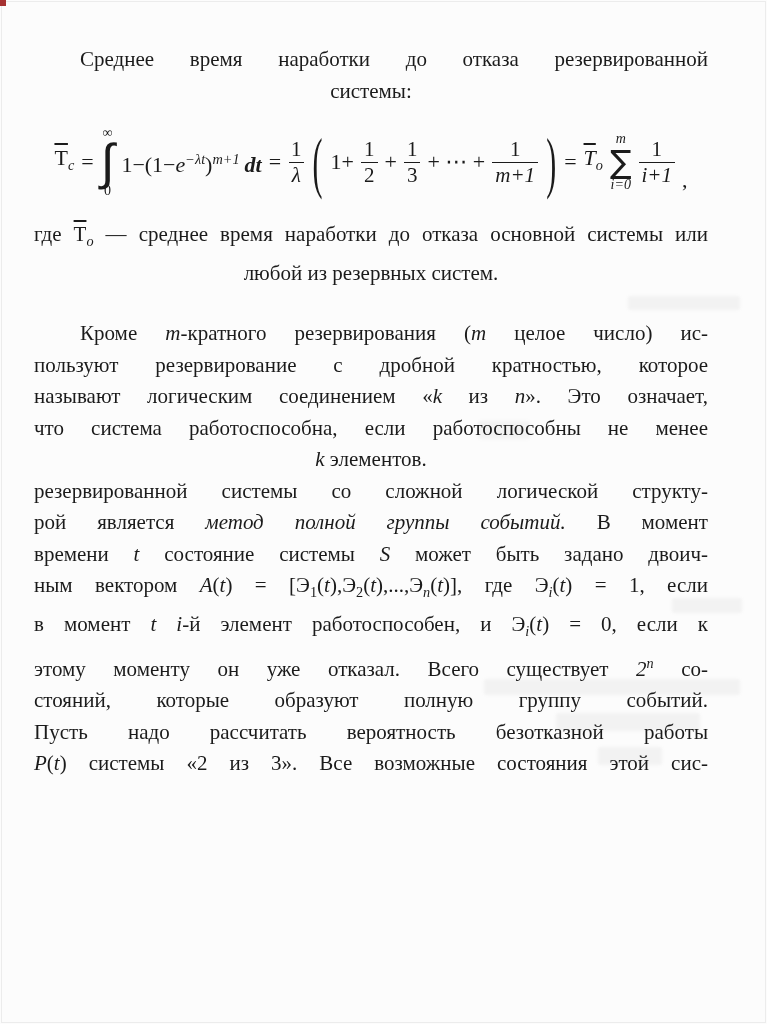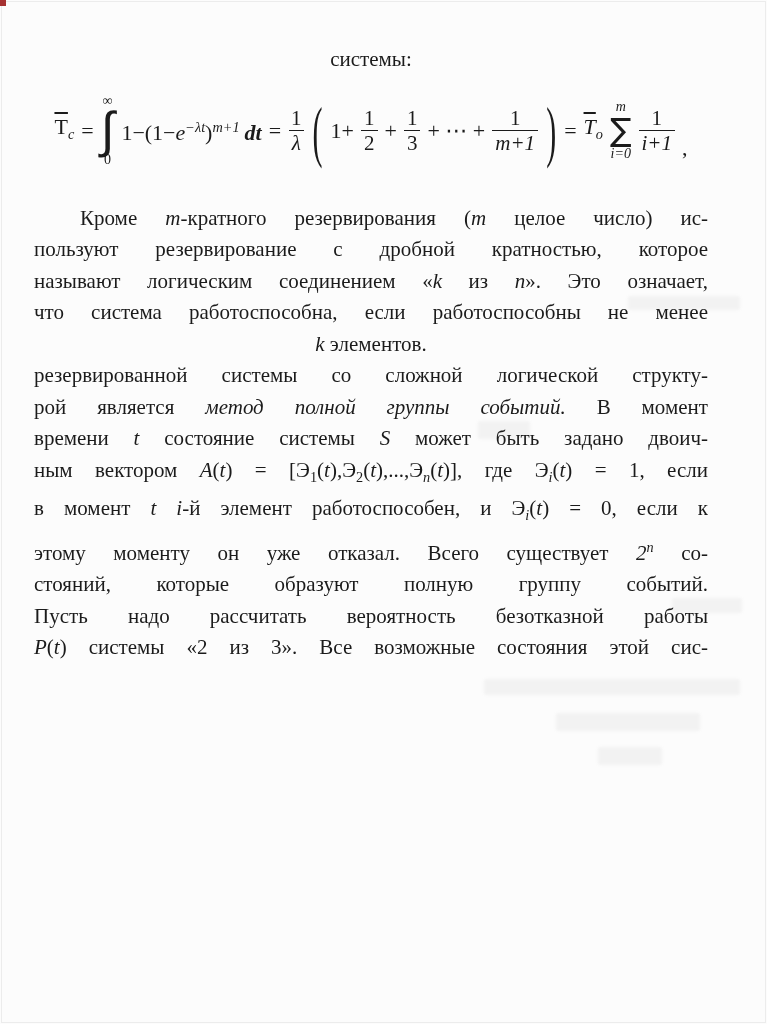--- a/index.html
+++ b/index.html
@@ -56,20 +56,21 @@
   <div class="ghost g1"></div>
   <div class="ghost g2"></div>
   <div class="ghost g3"></div>
   <div class="ghost g4"></div>
   <div class="ghost g5"></div>
   <div class="ghost g6"></div>
 
   <div class="textcol" style="color: rgb(27, 27, 27);">
 
     <div class="para">
+        <div class="tline just ind"><span>Среднее время наработки до отказа резервированной</span></div>
         <div class="tline"><span>системы:</span></div>
       </div>
 
     <div class="formula">
       <span class="ovword"><span class="base">T</span><sub>c</sub></span>
       <span>=</span>
       <span class="bigcol">
         <span class="lim">∞</span>
         <span class="intsign">∫</span>
         <span class="lim">0</span>
@@ -104,20 +105,24 @@
         <span class="sumsign">∑</span>
         <span class="lim it">i=0</span>
       </span>
       <span class="frac">
           <span class="num">1</span>
           <span class="den it">i+1</span>
         </span>
       <span class="comma">,</span>
     </div>
 
+    <div class="para">
+        <div class="tline just"><span>где </span><span class="r-ov">T</span><span class="r-isub">о</span><span> — среднее время наработки до отказа основной системы или</span></div>
+        <div class="tline"><span>любой из резервных систем.</span></div>
+      </div>
 
     <div class="para gap-before">
         <div class="tline just ind"><span>Кроме </span><span class="r-i">m</span><span>-кратного резервирования (</span><span class="r-i">m</span><span> целое число) ис-</span></div>
         <div class="tline just"><span>пользуют резервирование с дробной кратностью, которое</span></div>
         <div class="tline just"><span>называют логическим соединением «</span><span class="r-i">k</span><span> из </span><span class="r-i">n</span><span>». Это означает,</span></div>
         <div class="tline just"><span>что система работоспособна, если работоспособны не менее</span></div>
         <div class="tline"><span class="r-i">k</span><span> элементов.</span></div>
       </div>
 
     <div class="para">

